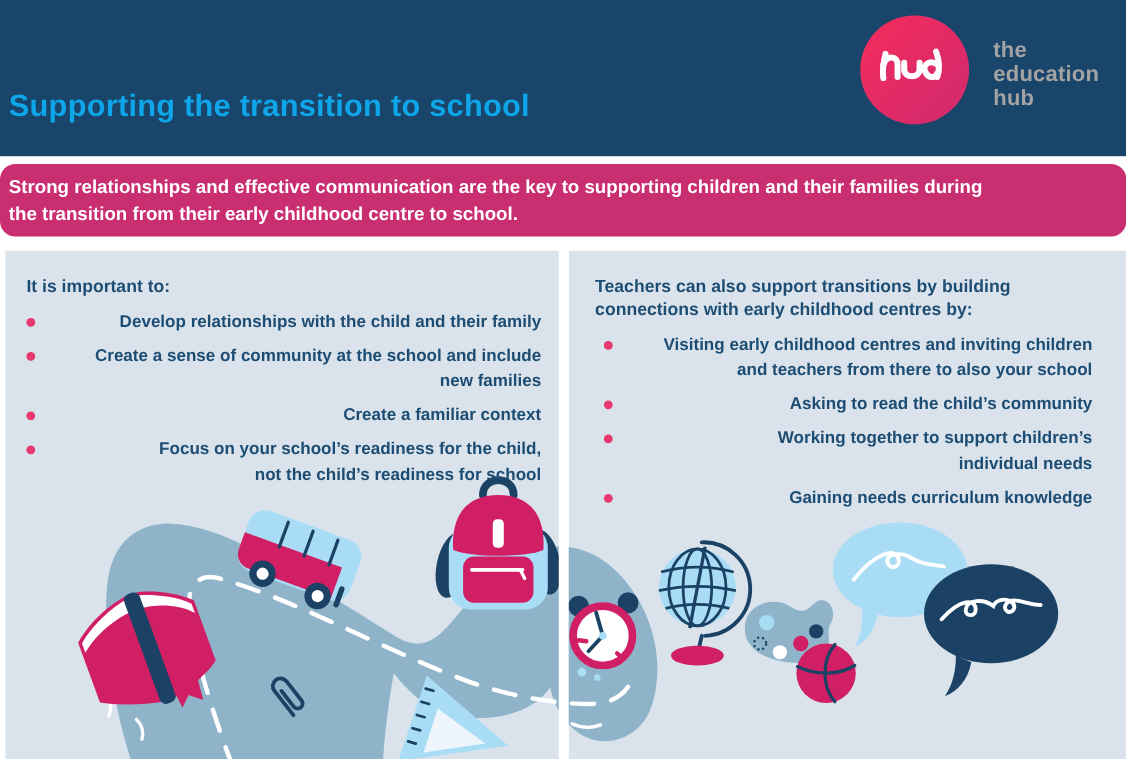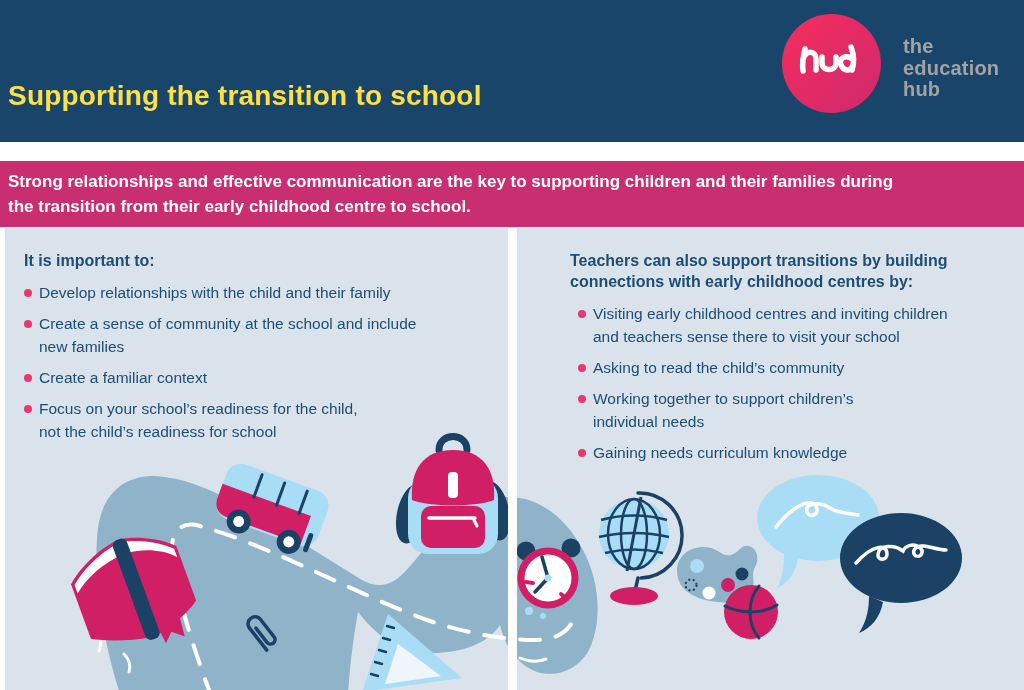--- a/index.html
+++ b/index.html
@@ -4,57 +4,57 @@
 <style>
   html,body{margin:0;padding:0;background:#888;}
   *{box-sizing:border-box;}
   #stage{
     position:relative;width:1024px;height:690px;background:#ffffff;
     overflow:hidden;font-family:"Liberation Sans",sans-serif;
   }
   
   .header{position:absolute;left:0;top:0;width:1024px;height:142px;background:#1a456a;}
   .page-title{
-    position:absolute;left:8px;top:80px;margin:0;color:#fde047;
+    position:absolute;left:8px;top:80px;margin:0;color:#0ea5e9;
     font-size:28px;font-weight:700;letter-spacing:.2px;
   }
   .logo-circle{
     position:absolute;left:782px;top:14px;width:99px;height:99px;border-radius:50%;
     background:linear-gradient(135deg,#ee2c5f 20%,#d62a6b 80%);
   }
   .logo-glyphs{position:absolute;left:0;top:0;}
   .wordmark{
     position:absolute;left:903px;top:36px;color:#a3a3a3;font-size:20px;
     font-weight:700;line-height:21.5px;letter-spacing:.2px;white-space:pre-line;
   }
   
-  .banner{position:absolute;left:0;top:161px;width:1024px;height:66px;background:#c92e71;}
+  .banner{position:absolute;left:0;top:149px;width:1024px;height:66px;background:#c92e71;border-radius:14px;}
   .banner-text{
     position:absolute;left:8px;top:8px;width:1010px;color:#ffffff;
     font-size:17px;font-weight:700;line-height:25px;white-space:pre-line;
   }
   
   .content{position:absolute;left:0;top:228px;width:1004px;height:462px;background:#ffffff;}
   .panel{position:absolute;top:0;bottom:0;background:#dae3ec;}
   .panel-left{left:5px;width:503px;}
   .panel-right{left:517px;width:507px;}
   .illustration-svg{position:absolute;left:0;top:0;width:1024px;height:462px;}
   .gap-strip{position:absolute;left:508px;top:0;width:9px;height:462px;background:#ffffff;}
   .panel-text{position:absolute;z-index:5;color:#1d4d72;}
   .panel-text-left{left:24px;top:22px;width:468px;}
-  .panel-text-right{left:570px;top:22px;width:452px;}
+  .panel-text-right{left:541px;top:22px;width:452px;}
   .panel-heading{
     margin:0 0 10px 0;font-size:16px;font-weight:700;line-height:21px;
     color:#1d4d72;white-space:pre-line;
   }
   .bullet-list{list-style:none;margin:0;padding:0 0 0 0;}
   .panel-text-right .bullet-list{margin-left:8px;}
   .bullet-list li{
     position:relative;padding-left:15px;margin-bottom:8px;
-    font-size:15.5px;font-weight:400;line-height:23px;white-space:pre-line;
+    font-size:15.5px;font-weight:700;line-height:23px;white-space:pre-line;text-align:right;
   }
   .bullet-list li::before{
     content:"";position:absolute;left:0;top:8px;width:8px;height:8px;
     border-radius:50%;background:#e8386f;
   }
 </style>
 </head>
 <body>
 
 <div id="stage">
@@ -255,21 +255,21 @@
         <li>Focus on your school’s readiness for the child,
 not the child’s readiness for school</li>
       </ul>
     </div>
 
     <div class="panel-text panel-text-right">
       <h2 class="panel-heading">Teachers can also support transitions by building
 connections with early childhood centres by:</h2>
       <ul class="bullet-list">
         <li>Visiting early childhood centres and inviting children
-and teachers sense there to visit your school</li>
+and teachers from there to also your school</li>
         <li>Asking to read the child’s community</li>
         <li>Working together to support children’s
 individual needs</li>
         <li>Gaining needs curriculum knowledge</li>
       </ul>
     </div>
   </div>
 </div>
 
 </body></html>

